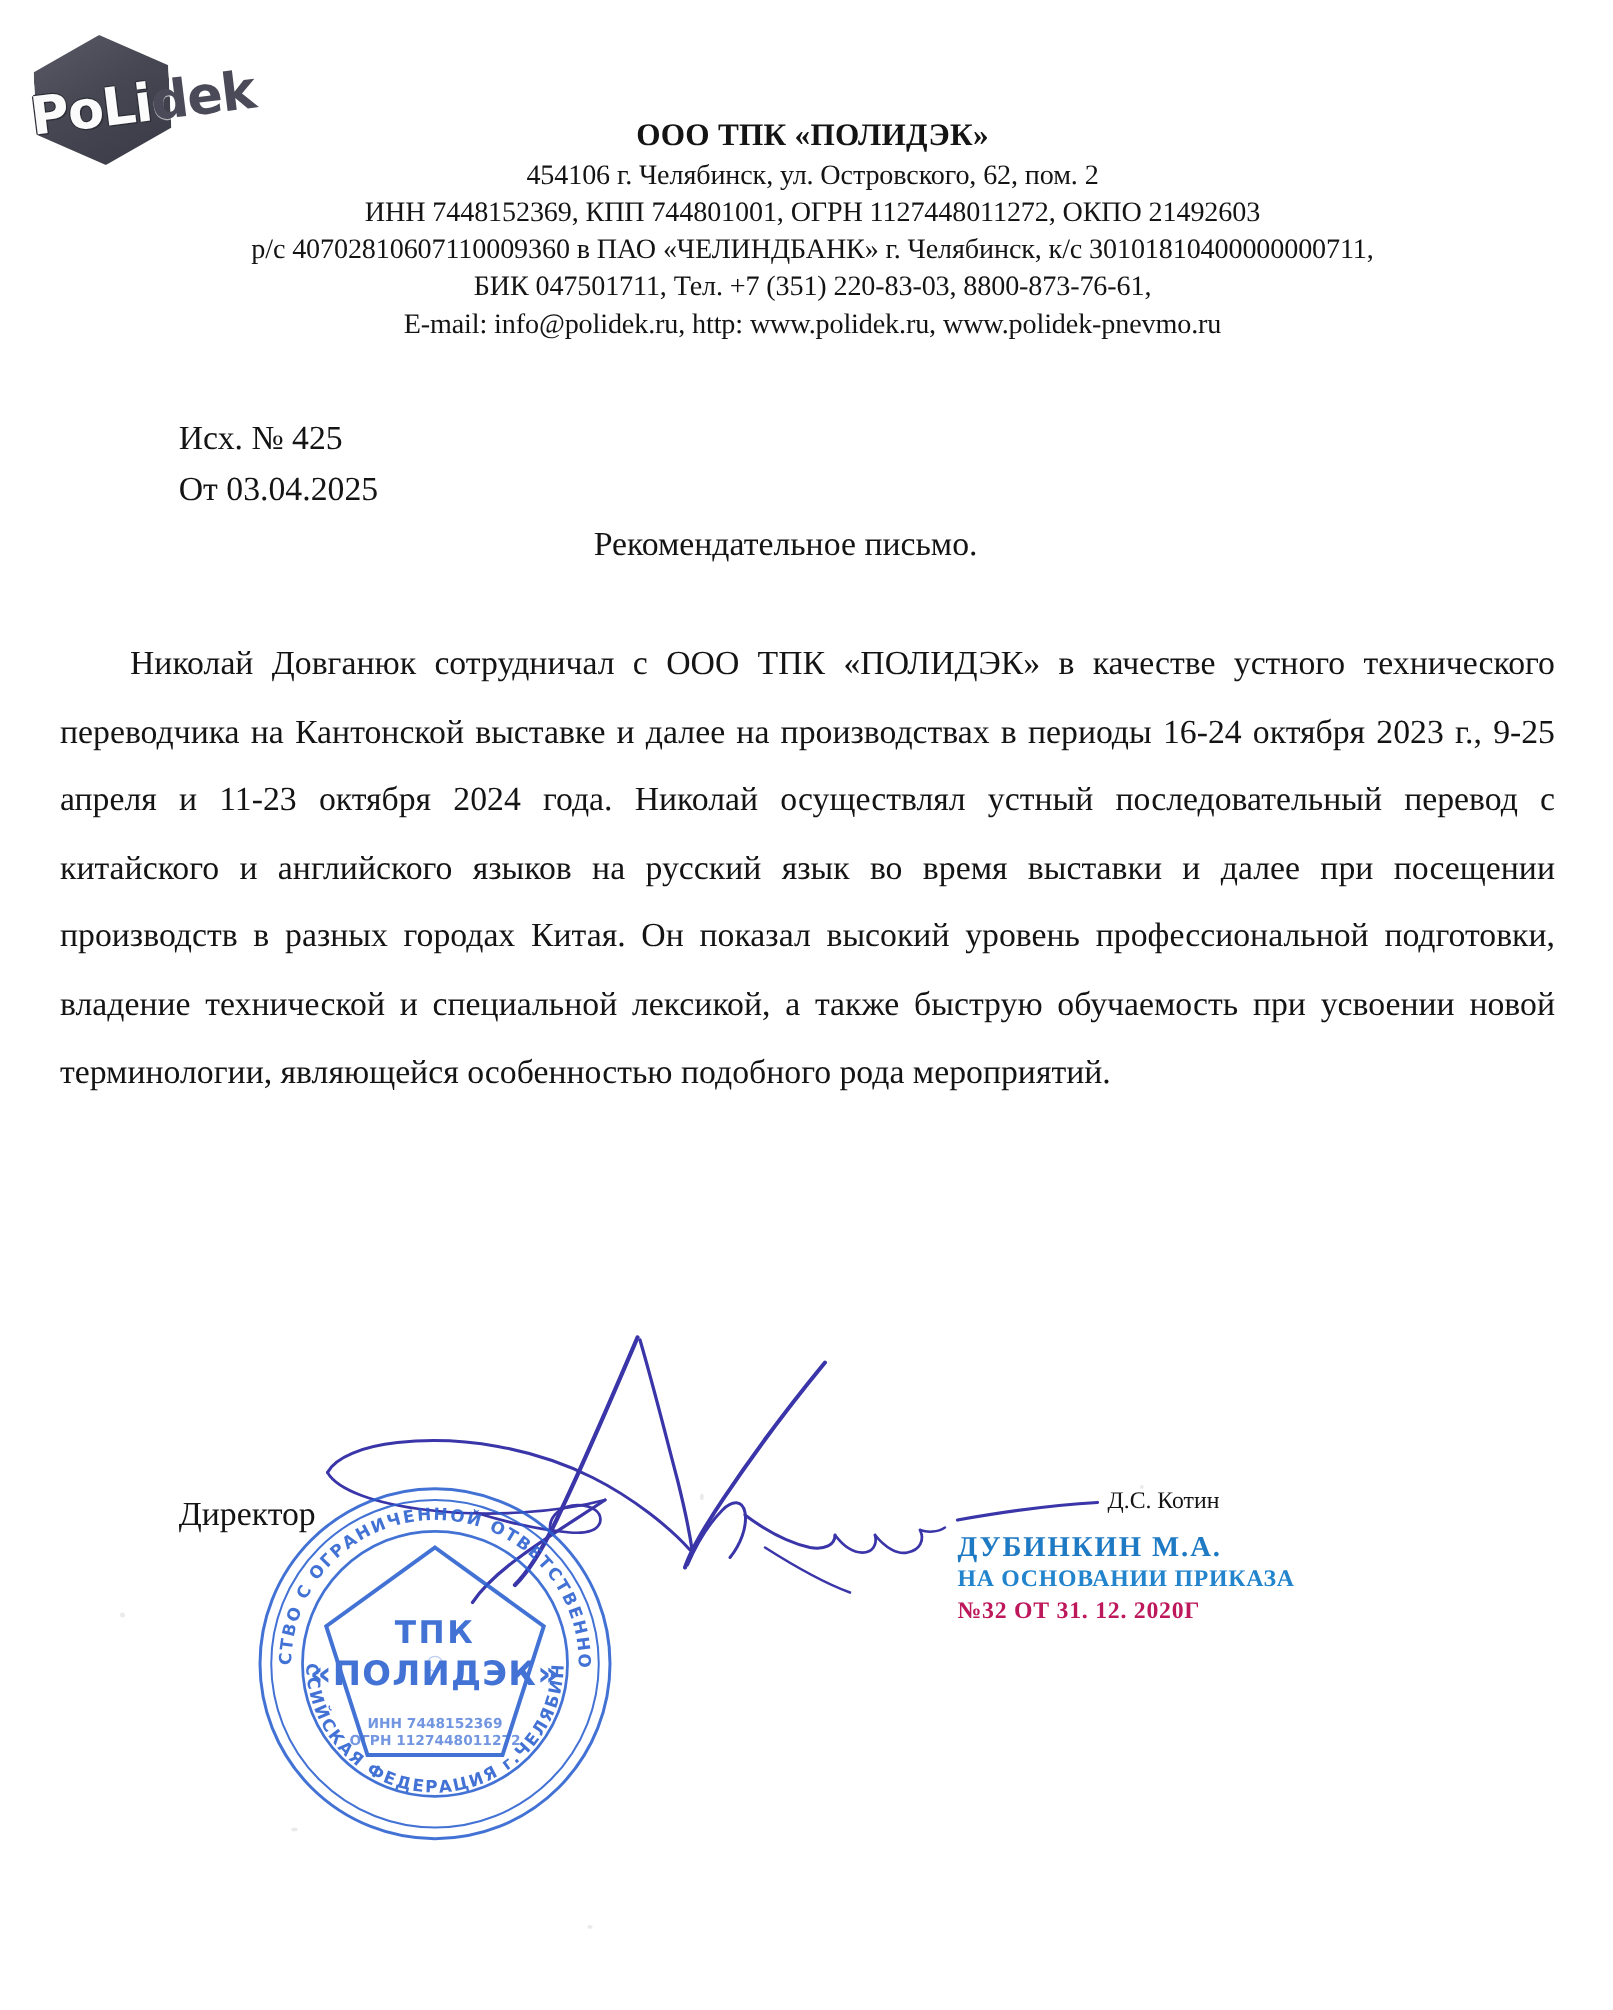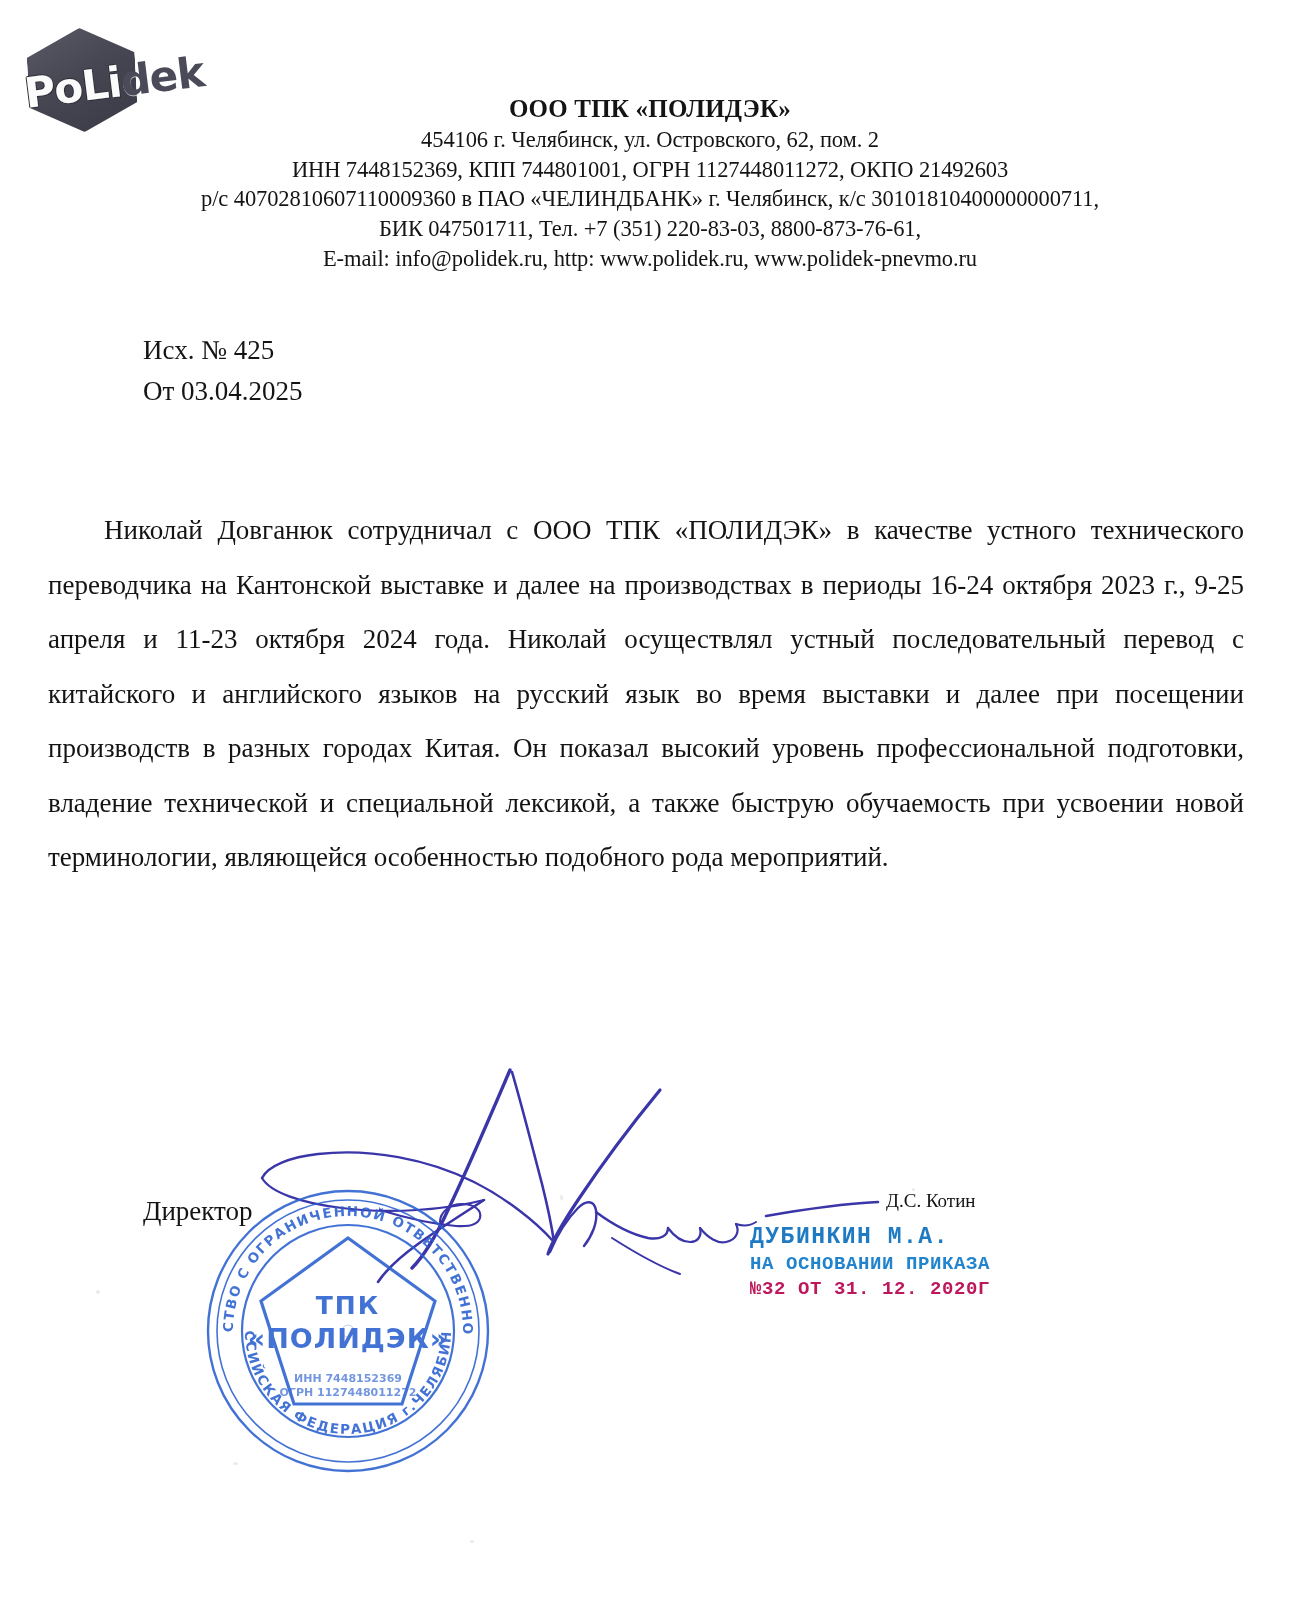--- a/index.html
+++ b/index.html
@@ -128,23 +128,23 @@
     left: 260px;
     top: 1060px;
     width: 620px;
     height: 230px;
     pointer-events: none;
   }
 
   
   .blue-stamp {
     position: absolute;
-    left: 750px;
+    left: 766px;
     top: 1223px;
-    font-family: Liberation Mono, monospace;
+    font-family: Liberation Serif, serif;
     line-height: 1.28;
     white-space: nowrap;
   }
   .bs-l1 {
     font-size: 23px;
     font-weight: 700;
     color: #1f7ac4;
     letter-spacing: 1.5px;
   }
   .bs-l2 {
@@ -196,20 +196,21 @@
     <div class="lh-line">р/с 40702810607110009360 в ПАО «ЧЕЛИНДБАНК» г. Челябинск, к/с 30101810400000000711,</div>
     <div class="lh-line">БИК 047501711, Тел. +7 (351) 220-83-03, 8800-873-76-61,</div>
     <div class="lh-line"><span>E-mail: info@polidek.ru, http: </span><span class="lh-link">www.polidek.ru</span><span>, </span><span class="lh-link">www.polidek-pnevmo.ru</span></div>
   </div>
 
   <div class="ref-block">
     <div>Исх. № 425</div>
     <div>От 03.04.2025</div>
   </div>
 
+  <div class="doc-title">Рекомендательное письмо.</div>
 
   <div class="body-text">Николай Довганюк сотрудничал с ООО ТПК «ПОЛИДЭК» в качестве устного технического переводчика на Кантонской выставке и далее на производствах в периоды 16-24 октября 2023 г., 9-25 апреля и 11-23 октября 2024 года. Николай осуществлял устный последовательный перевод с китайского и английского языков на русский язык во время выставки и далее при посещении производств в разных городах Китая. Он показал высокий уровень профессиональной подготовки, владение технической и специальной лексикой, а также быструю обучаемость при усвоении новой терминологии, являющейся особенностью подобного рода мероприятий.</div>
 
   <div class="sig-role">Директор</div>
   <div class="sig-name">Д.С. Котин</div>
 
   <svg class="signature" viewBox="0 0 620 230">
     <g fill="none" stroke="#3a35a8" stroke-linecap="round" stroke-linejoin="round">
       <path d="M250 10 C232 52 210 104 188 150 C176 176 164 196 152 208" stroke-width="3.4"></path>
       <path d="M252 12 C262 46 272 86 282 124 C288 148 292 168 294 182" stroke-width="2.6"></path>

